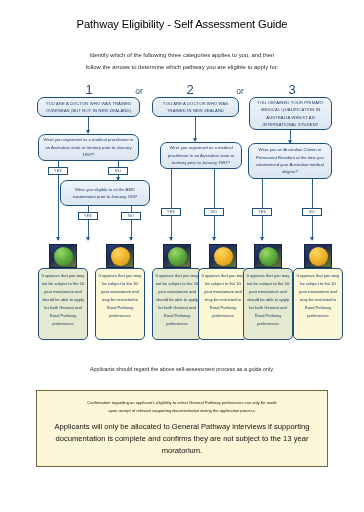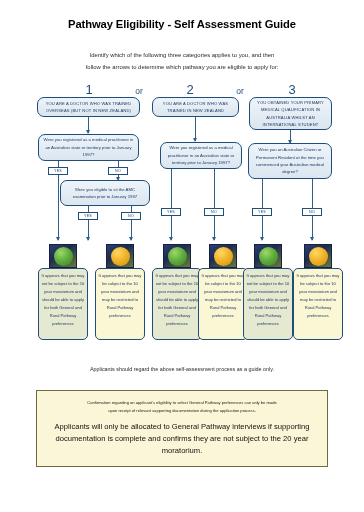--- a/index.html
+++ b/index.html
@@ -22,21 +22,21 @@
   }
 
   
   .title-bar {
     position: absolute;
     top: 14px; left: 0; right: 0;
     text-align: center;
   }
   .title-bar .title-text {
     font-size: 11.2px;
-    font-weight: bold;
+    font-weight: normal;
     color: #000000;
     letter-spacing: -0.1px;
   }
 
   
   .intro {
     position: absolute;
     top: 50px; left: 46px; width: 272px;
     text-align: center;
     font-size: 5.9px;
@@ -338,16 +338,16 @@
 
   <div class="guide-note">
     <span>Applicants should regard the above self-assessment process as a guide only.</span>
   </div>
 
   <div class="panel">
     <div class="small">
       <div>Confirmation regarding an applicant's eligibility to select General Pathway preferences can only be made</div>
       <div>upon receipt of relevant supporting documentation during the application process.</div>
     </div>
-    <div class="big">Applicants will only be allocated to General Pathway interviews if supporting documentation is complete and confirms they are not subject to the 20 year moratorium.</div>
+    <div class="big">Applicants will only be allocated to General Pathway interviews if supporting documentation is complete and confirms they are not subject to the 13 year moratorium.</div>
   </div>
 
 </div>
 
 </body></html>

